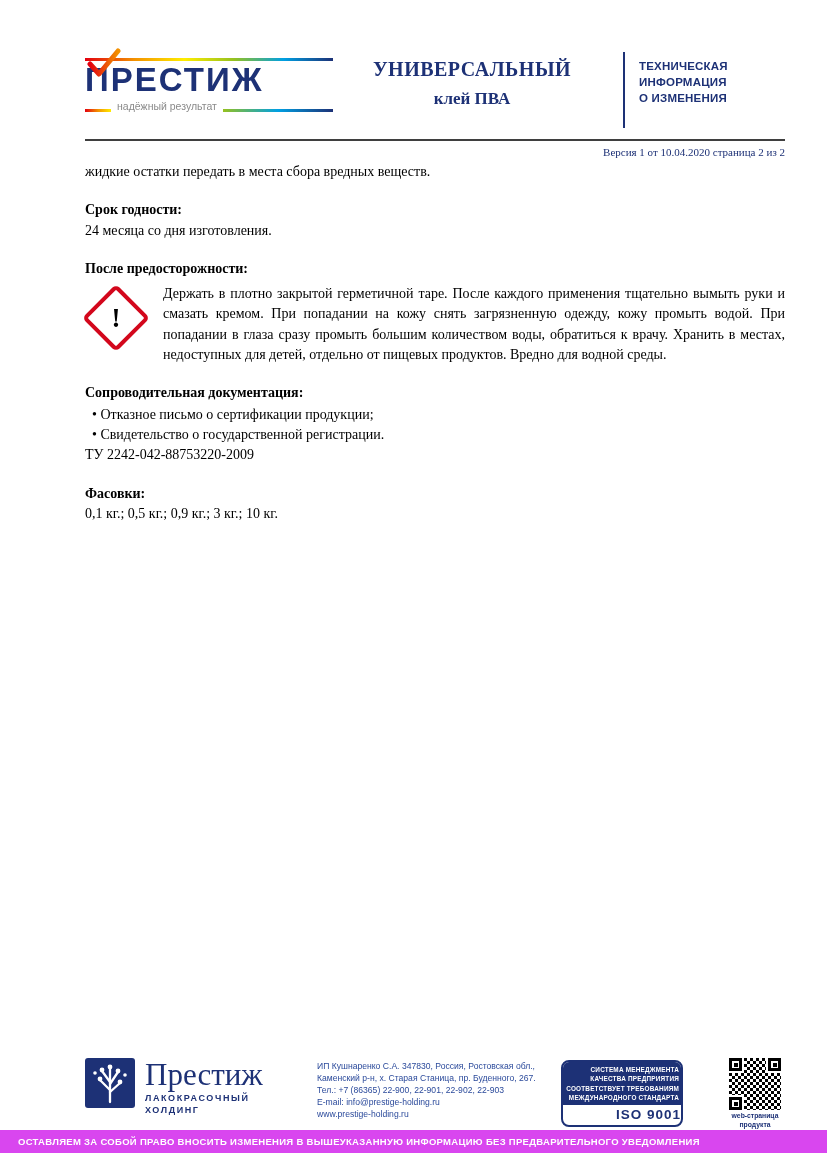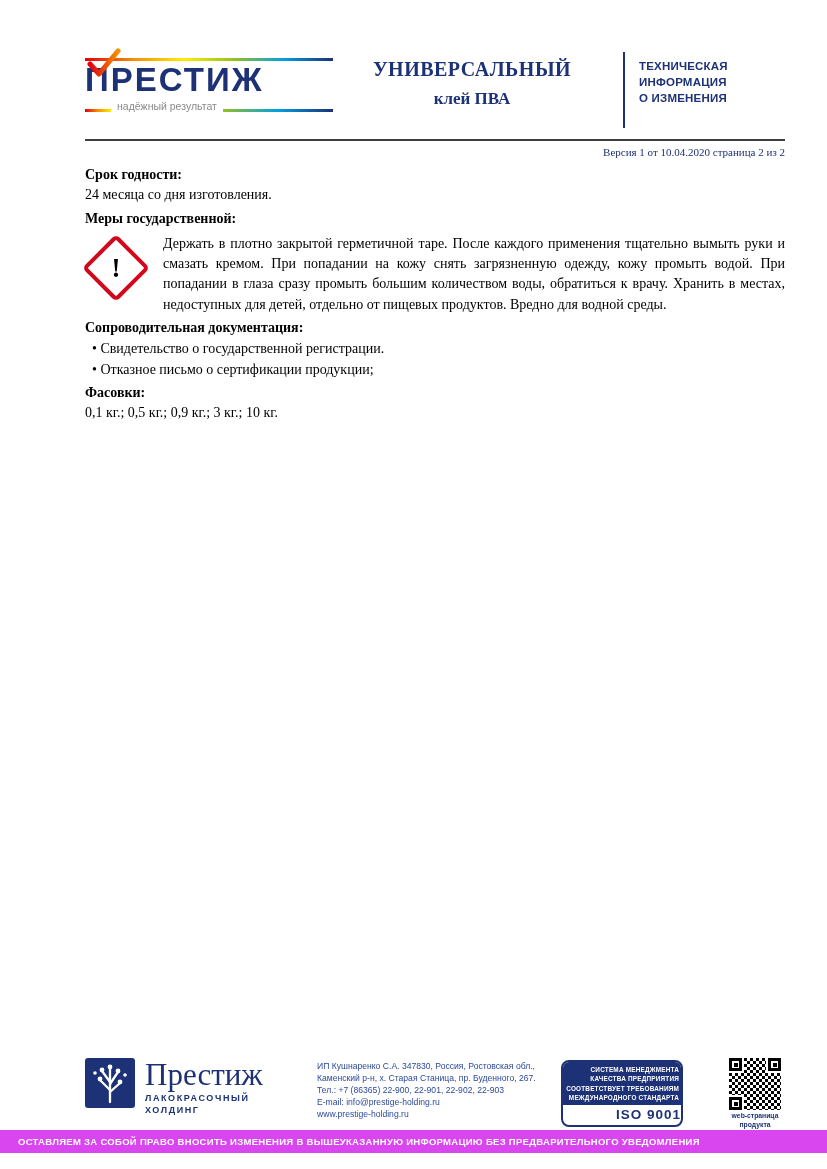--- a/index.html
+++ b/index.html
@@ -29,21 +29,21 @@
 
   .header-divider { width: 2px; height: 76px; background: #1d3176; margin: 2px 14px 0 12px; }
   .doctype { width: 146px; margin-top: 8px; font-family: "Liberation Sans", sans-serif; font-weight: 700; font-size: 11.5px; line-height: 1.4; color: #1d3176; letter-spacing: 0.2px; }
 
   .header-rule { position: absolute; left: 85px; top: 139px; width: 700px; border-top: 2.5px solid #3f3f3f; }
   .version-line { position: absolute; right: 42px; top: 146px; font-size: 11px; color: #1d3176; }
 
   
   .doc-body { position: absolute; left: 85px; top: 162px; width: 700px; font-size: 14px; line-height: 1.45; }
   .doc-body .para { margin: 0; }
-  .doc-body .hd { font-weight: 700; margin-top: 3px; }
+  .doc-body .hd { font-weight: 700; margin-top: 18px; }
   .warning-row { display: flex; gap: 16px; margin: 5px 0 3px; }
   .ghs-wrap { flex: 0 0 62px; height: 64px; display: flex; align-items: center; justify-content: center; margin-top: 2px; }
   .ghs-diamond { width: 40px; height: 40px; border: 4.5px solid #d3071c; border-radius: 5px; background: #fff; transform: rotate(45deg); display: flex; align-items: center; justify-content: center; }
   .ghs-mark { transform: rotate(-45deg); font-weight: 700; font-size: 27px; color: #000; line-height: 1; }
   .warning-text { flex: 1; text-align: justify; margin: 0; }
   .docs-list { list-style: none; margin: 1px 0 0; padding: 0 0 0 7px; }
   .docs-list li::before { content: "\2022\00a0"; }
 
   
   .footer { position: absolute; left: 85px; top: 1058px; width: 700px; display: flex; align-items: flex-start; }
@@ -116,40 +116,42 @@
       <div>ТЕХНИЧЕСКАЯ</div>
       <div>ИНФОРМАЦИЯ</div>
       <div>О ИЗМЕНЕНИЯ</div>
     </div>
   </div>
 
   <div class="header-rule"></div>
   <div class="version-line">Версия 1 от 10.04.2020 страница 2 из 2</div>
 
   <div class="doc-body">
+    <p class="para">жидкие остатки передать в места сбора вредных веществ.</p>
 
     <div class="hd">Срок годности:</div>
     <p class="para">24 месяца со дня изготовления.</p>
 
-    <div class="hd">Меры государственной:</div>
+    <div class="hd">После предосторожности:</div>
     <div class="warning-row">
       <div class="ghs-wrap">
         <div class="ghs-diamond">
           <div class="ghs-mark">!</div>
         </div>
       </div>
       <p class="warning-text">Держать в плотно закрытой герметичной таре. После каждого применения тщательно вымыть руки и смазать кремом. При попадании на кожу снять загрязненную одежду, кожу промыть водой. При попадании в глаза сразу промыть большим количеством воды, обратиться к врачу. Хранить в местах, недоступных для детей, отдельно от пищевых продуктов. Вредно для водной среды.</p>
     </div>
 
     <div class="hd">Сопроводительная документация:</div>
     <ul class="docs-list">
+      <li>Отказное письмо о сертификации продукции;</li>
       <li>Свидетельство о государственной регистрации.</li>
-      <li>Отказное письмо о сертификации продукции;</li>
     </ul>
 
+    <p class="para">ТУ 2242-042-88753220-2009</p>
 
     <div class="hd">Фасовки:</div>
     <p class="para">0,1 кг.; 0,5 кг.; 0,9 кг.; 3 кг.; 10 кг.</p>
   </div>
 
   <div class="footer">
     <div class="f-logo">
       <div class="tree-box">
         <svg viewBox="0 0 50 50" width="50" height="50">
           <g stroke="#ffffff" stroke-width="2.3" fill="none" stroke-linecap="round">

